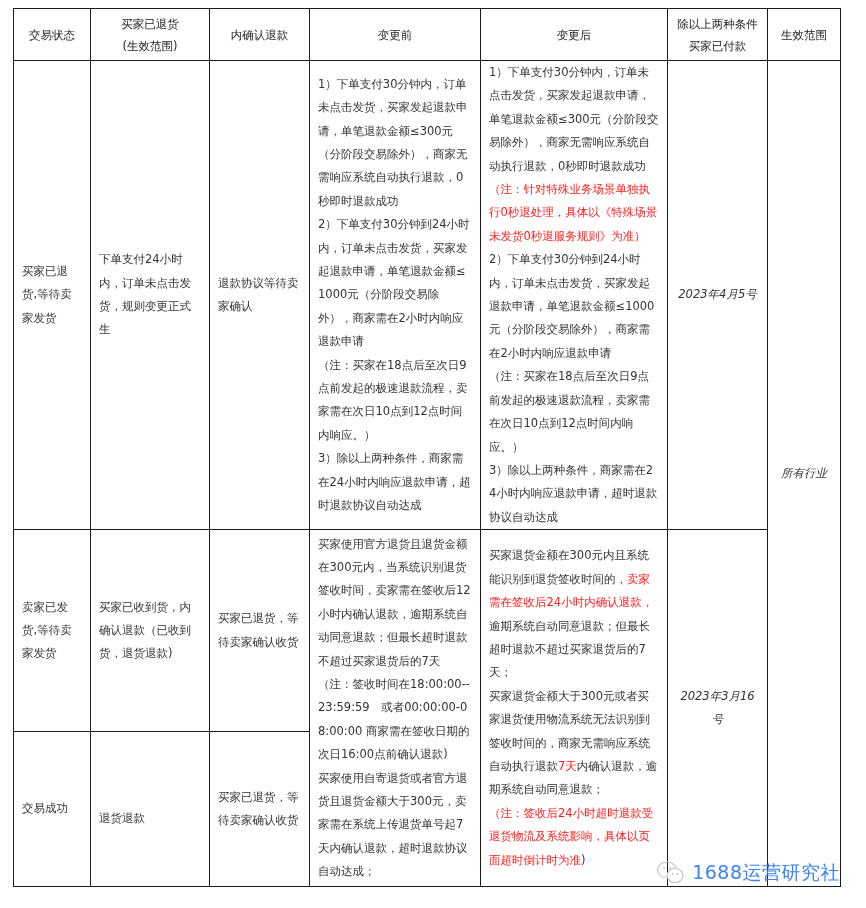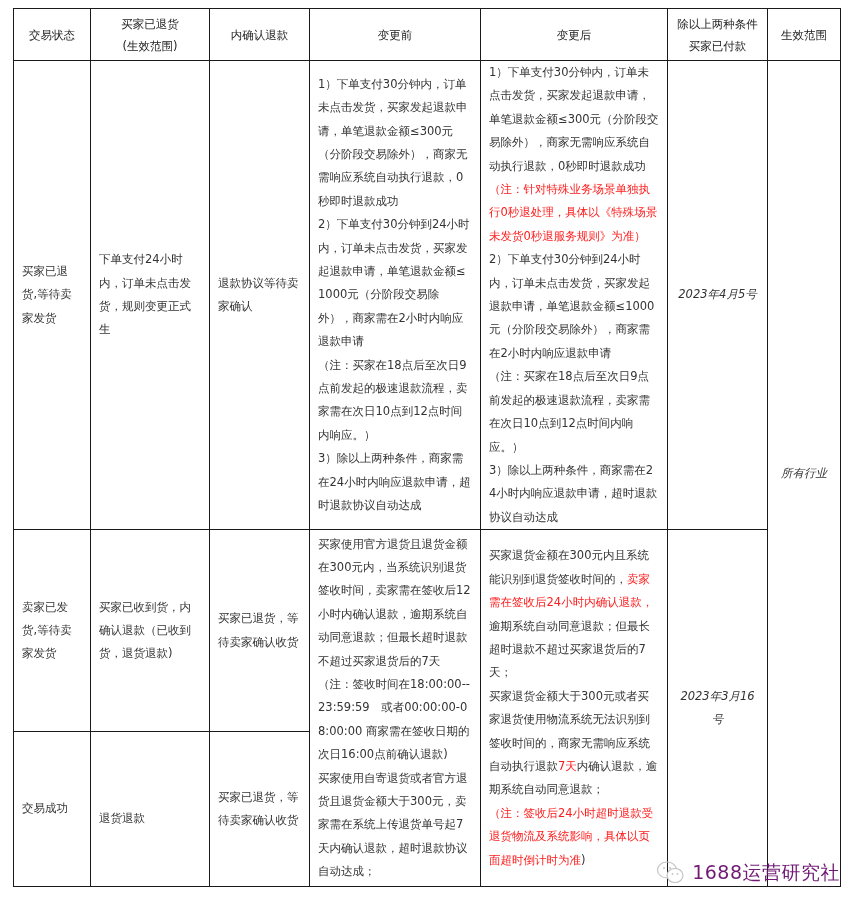--- a/index.html
+++ b/index.html
@@ -9,21 +9,21 @@
                 table-layout: fixed; width: 828px; }
   table.rules td, table.rules th { border: 1.3px solid #1a1a1a; font-size: 11.5px;
                 line-height: 23.4px; vertical-align: middle; padding: 0 8px; font-weight: normal;
                 word-break: break-all; }
   table.rules th { text-align: center; height: 51px; line-height: 22px; color: #222; }
   td.center { text-align: center; font-style: italic; }
   td.top { vertical-align: top; padding-top: 2px; }
   .red { color: #ff1a1a; }
   .block { display: block; }
   .watermark { position: absolute; right: 26px; bottom: 22px; display: flex; align-items: center;
-               gap: 6px; color: #701a75; font-size: 19px; letter-spacing: 0.5px; }
+               gap: 6px; color: #3b82f6; font-size: 19px; letter-spacing: 0.5px; }
   .watermark svg { width: 30px; height: 26px; }
 </style>
 </head>
 <body>
 
 <table class="rules">
   <colgroup>
     <col style="width:77px">
       <col style="width:119px">
       <col style="width:100px">

